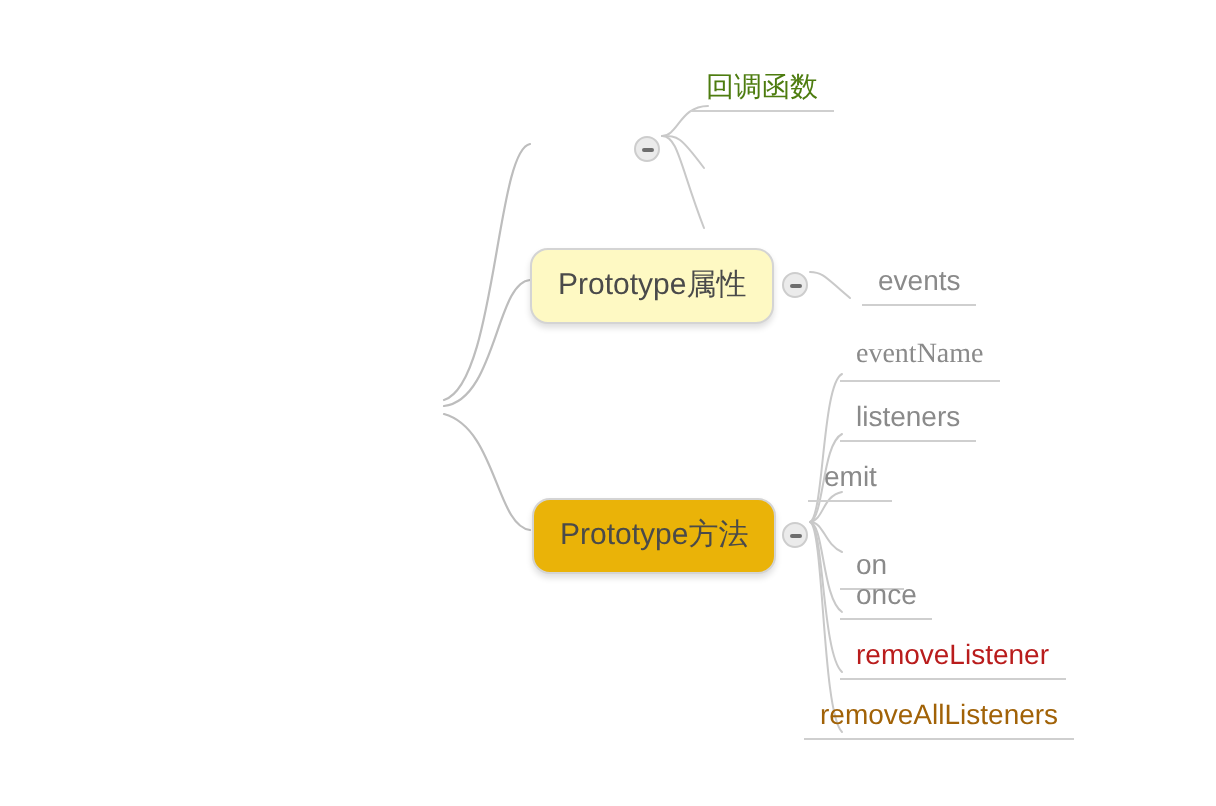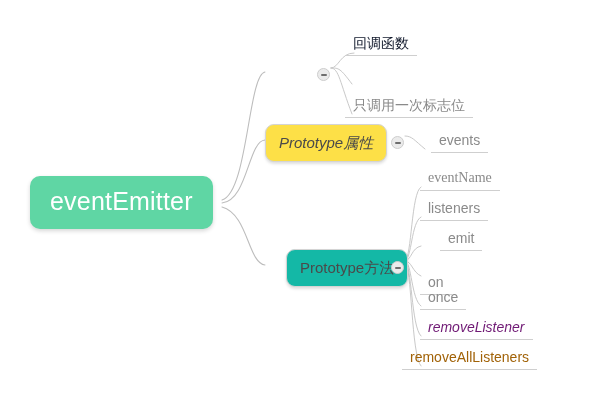--- a/index.html
+++ b/index.html
@@ -109,42 +109,40 @@
       <path d="M405,261 C412,258 411,192 421,187"></path>
       <path d="M405,261 C412,259 411,222 421,217"></path>
       <path d="M405,261 C412,260 411,248 421,246"></path>
       <path d="M405,261 C412,261 412,272 421,276"></path>
       <path d="M405,261 C412,262 411,299 421,306"></path>
       <path d="M405,261 C412,263 411,327 421,336"></path>
       <path d="M405,261 C412,264 411,356 421,366"></path>
     </g>
   </svg>
 
-  <div class="node root-node" style="left: 30px; top: 176px; background: rgb(95, 214, 164); color: rgb(255, 255, 255);">eventEmitter</div>
 
   <div class="toggle" style="left: 317px; top: 68px; background: rgb(235, 235, 235); border-color: rgb(205, 205, 205);">
     <span class="bar" style="background: rgb(110, 110, 110);"></span>
   </div>
 
-  <div class="node leaf-node cjk" style="left: 345px; top: 36px; color: #0f172a; border-bottom-color: rgb(207, 207, 207);">回调函数</div>
-  <div class="node leaf-node cjk" style="left: 345px; top: 98px; color: rgb(138, 138, 138); border-bottom-color: rgb(207, 207, 207);">只调用一次标志位</div>
+  <div class="node leaf-node cjk" style="left: 345px; top: 36px; color: #4d7c0f; border-bottom-color: rgb(207, 207, 207);">回调函数</div>
 
-  <div class="node branch-node" style="left: 265px; top: 124px; background: #fde047; border-color: rgb(212, 212, 212); color: rgb(74, 74, 74); font-style: italic;">Prototype属性</div>
+  <div class="node branch-node" style="left: 265px; top: 124px; background: #fef9c3; border-color: rgb(212, 212, 212); color: rgb(74, 74, 74);">Prototype属性</div>
   <div class="toggle" style="left: 391px; top: 136px; background: rgb(235, 235, 235); border-color: rgb(205, 205, 205);">
     <span class="bar" style="background: rgb(110, 110, 110);"></span>
   </div>
 
   <div class="node leaf-node" style="left: 418px; top: 133px; color: rgb(138, 138, 138); border-bottom-color: rgb(207, 207, 207); margin-left: 13px;">events</div>
 
-  <div class="node branch-node" style="left: 266px; top: 249px; background: #14b8a6; border-color: rgb(212, 212, 212); color: rgb(74, 74, 74); margin-left: 20px;">Prototype方法</div>
+  <div class="node branch-node" style="left: 266px; top: 249px; background: #eab308; border-color: rgb(212, 212, 212); color: rgb(74, 74, 74);">Prototype方法</div>
   <div class="toggle" style="left: 391px; top: 261px; background: rgb(235, 235, 235); border-color: rgb(205, 205, 205);">
     <span class="bar" style="background: rgb(110, 110, 110);"></span>
   </div>
 
   <div class="node leaf-node" style="left: 420px; top: 171px; color: rgb(138, 138, 138); border-bottom-color: rgb(207, 207, 207); font-family: Liberation Serif, serif;">eventName</div>
   <div class="node leaf-node" style="left: 420px; top: 201px; color: rgb(138, 138, 138); border-bottom-color: rgb(207, 207, 207);">listeners</div>
-  <div class="node leaf-node" style="left: 440px; top: 231px; color: rgb(138, 138, 138); border-bottom-color: rgb(207, 207, 207);">emit</div>
+  <div class="node leaf-node" style="left: 404px; top: 231px; color: rgb(138, 138, 138); border-bottom-color: rgb(207, 207, 207);">emit</div>
   <div class="node leaf-node" style="left: 420px; top: 260px; color: rgb(138, 138, 138); border-bottom-color: rgb(207, 207, 207); margin-top: 15px;">on</div>
   <div class="node leaf-node" style="left: 420px; top: 290px; color: rgb(138, 138, 138); border-bottom-color: rgb(207, 207, 207);">once</div>
-  <div class="node leaf-node" style="left: 420px; top: 320px; color: #701a75; border-bottom-color: rgb(207, 207, 207); font-style: italic;">removeListener</div>
+  <div class="node leaf-node" style="left: 420px; top: 320px; color: #b91c1c; border-bottom-color: rgb(207, 207, 207);">removeListener</div>
   <div class="node leaf-node" style="left: 402px; top: 350px; color: #a16207; border-bottom-color: rgb(207, 207, 207);">removeAllListeners</div>
 
 </div>
 
 </body></html>

